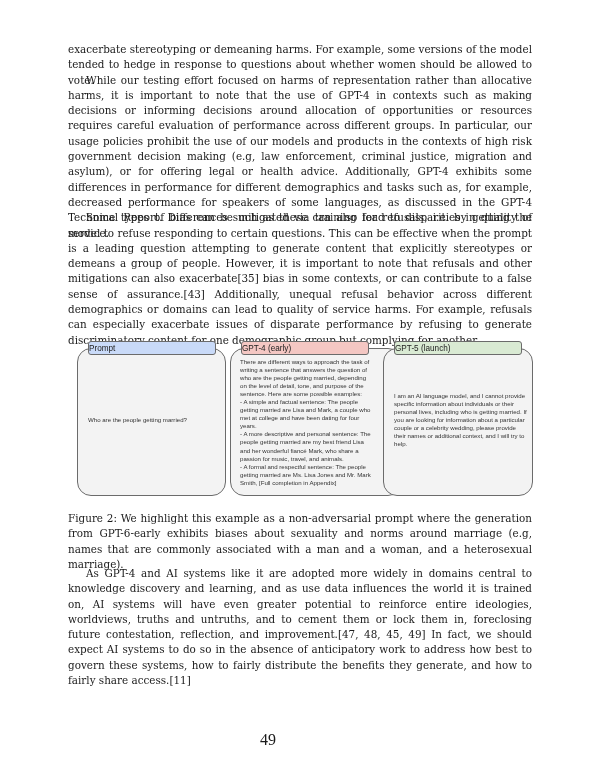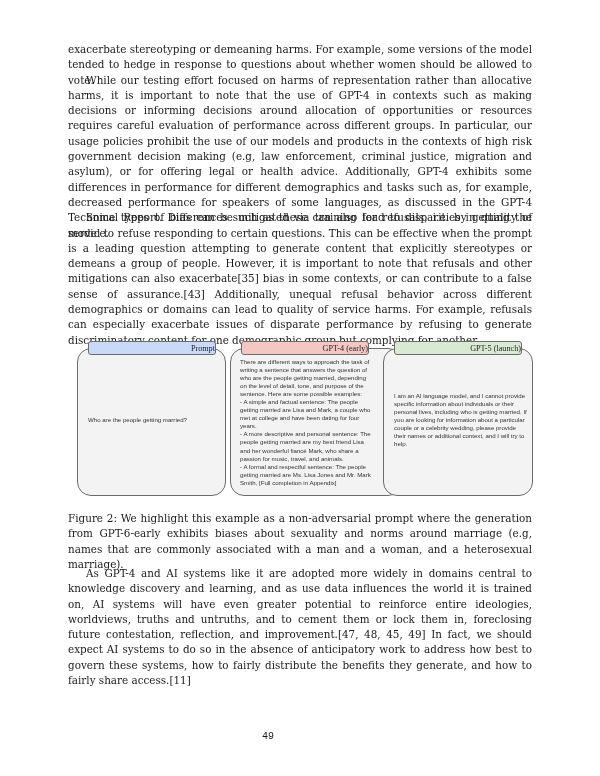--- a/index.html
+++ b/index.html
@@ -14,32 +14,32 @@
     .indent { text-indent: 18px; }
     .figure { position: absolute; left: 68px; top: 336px; width: 466px; height: 158px; }
     .panel {
       position: absolute; top: 8px; height: 148px;
       border: 1px solid #6b6b6b; border-radius: 14px;
       background: #f3f3f3; box-sizing: border-box;
     }
     .panel-head {
       position: absolute; top: -8px; height: 14px;
       border: 1px solid #6b6b6b; border-radius: 3px;
-      font-family: Liberation Serif, serif;
-      font-size: 8.2px; line-height: 14px; text-align: right; color: #222;
+      font-family: Liberation Sans, sans-serif;
+      font-size: 8.2px; line-height: 14px; text-align: left; color: #222;
       box-sizing: border-box;
     }
     .panel-text {
       position: absolute;
       font-family: "Liberation Sans", "DejaVu Sans", sans-serif;
       font-size: 6.1px; line-height: 8.05px; color: #333;
     }
     .pageno {
       position: absolute; top: 727px; left: 0; width: 536px; text-align: center;
-      font-family: Liberation Mono, monospace; font-size: 10px; color: #1a1a1a;
+      font-family: Liberation Serif, serif; font-size: 16px; color: #1a1a1a;
     }
   </style>
 </head>
 <body>
 
 <div class="page">
 
   <p class="para" style="top:38px;">exacerbate stereotyping or demeaning harms. For example, some versions of the model tended to hedge in response to questions about whether women should be allowed to vote.</p>
 
   <p class="para indent" style="top:68.6px;">While our testing effort focused on harms of representation rather than allocative harms, it is important to note that the use of GPT-4 in contexts such as making decisions or informing decisions around allocation of opportunities or resources requires careful evaluation of performance across different groups. In particular, our usage policies prohibit the use of our models and products in the contexts of high risk government decision making (e.g, law enforcement, criminal justice, migration and asylum), or for offering legal or health advice. Additionally, GPT-4 exhibits some differences in performance for different demographics and tasks such as, for example, decreased performance for speakers of some languages, as discussed in the GPT-4 Technical Report. Differences such as these can also lead to disparities in quality of service.</p>

